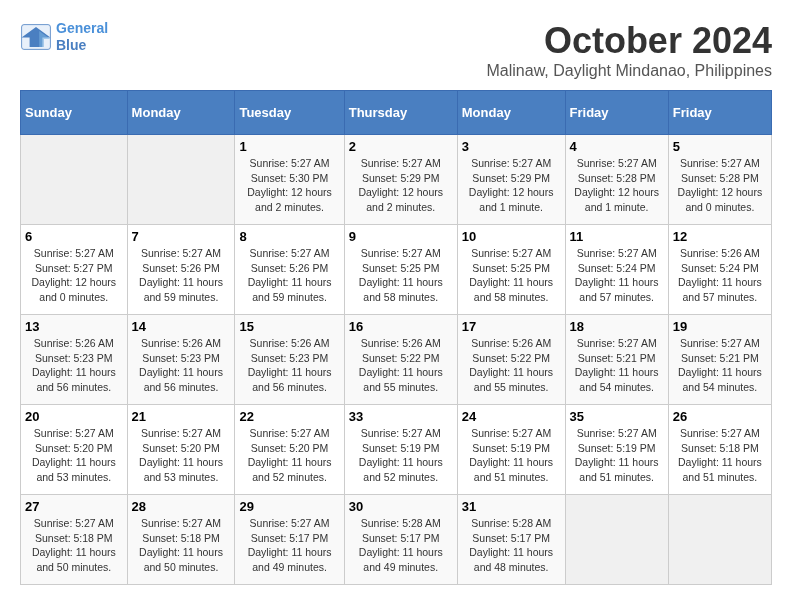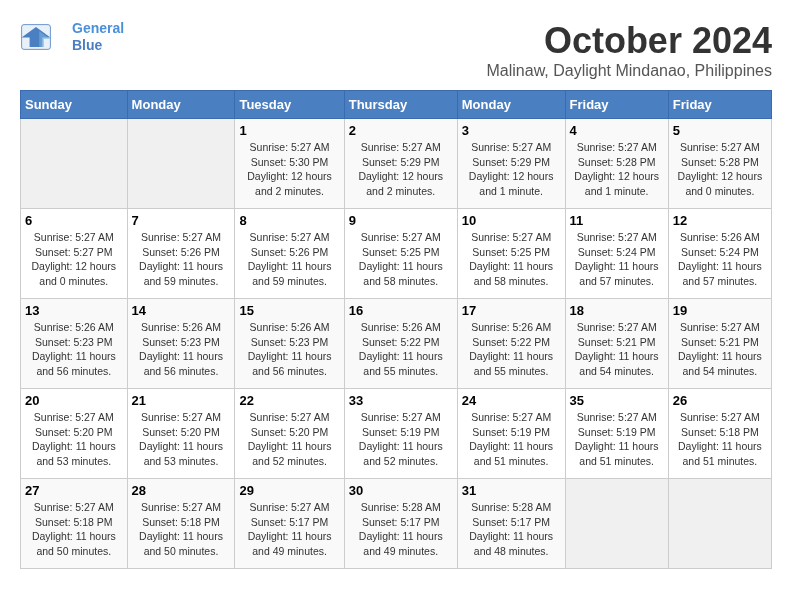--- a/index.html
+++ b/index.html
@@ -12,21 +12,21 @@
     }
     .header-area {
       display: flex;
       justify-content: space-between;
       align-items: flex-start;
       margin-bottom: 10px;
     }
     .logo {
       display: flex;
       align-items: center;
-      gap: 20px;
+      gap: 4px;
     }
     .logo-text {
       font-size: 14px;
       font-weight: bold;
       color: #333;
       line-height: 1.2;
     }
     .logo-text span {
       color: #4a90d9;
     }
@@ -50,21 +50,21 @@
     table {
       width: 100%;
       border-collapse: collapse;
       font-size: 11px;
     }
     thead tr {
       background: #4a7fc1;
       color: white;
     }
     thead th {
-      padding: 6px 4px;
+      padding: 14px 4px;
       text-align: left;
       font-size: 13px;
       font-weight: bold;
       border: 1px solid #3a6bb1;
     }
     tbody tr {
       vertical-align: top;
     }
     tbody td {
       border: 1px solid #ccc;

